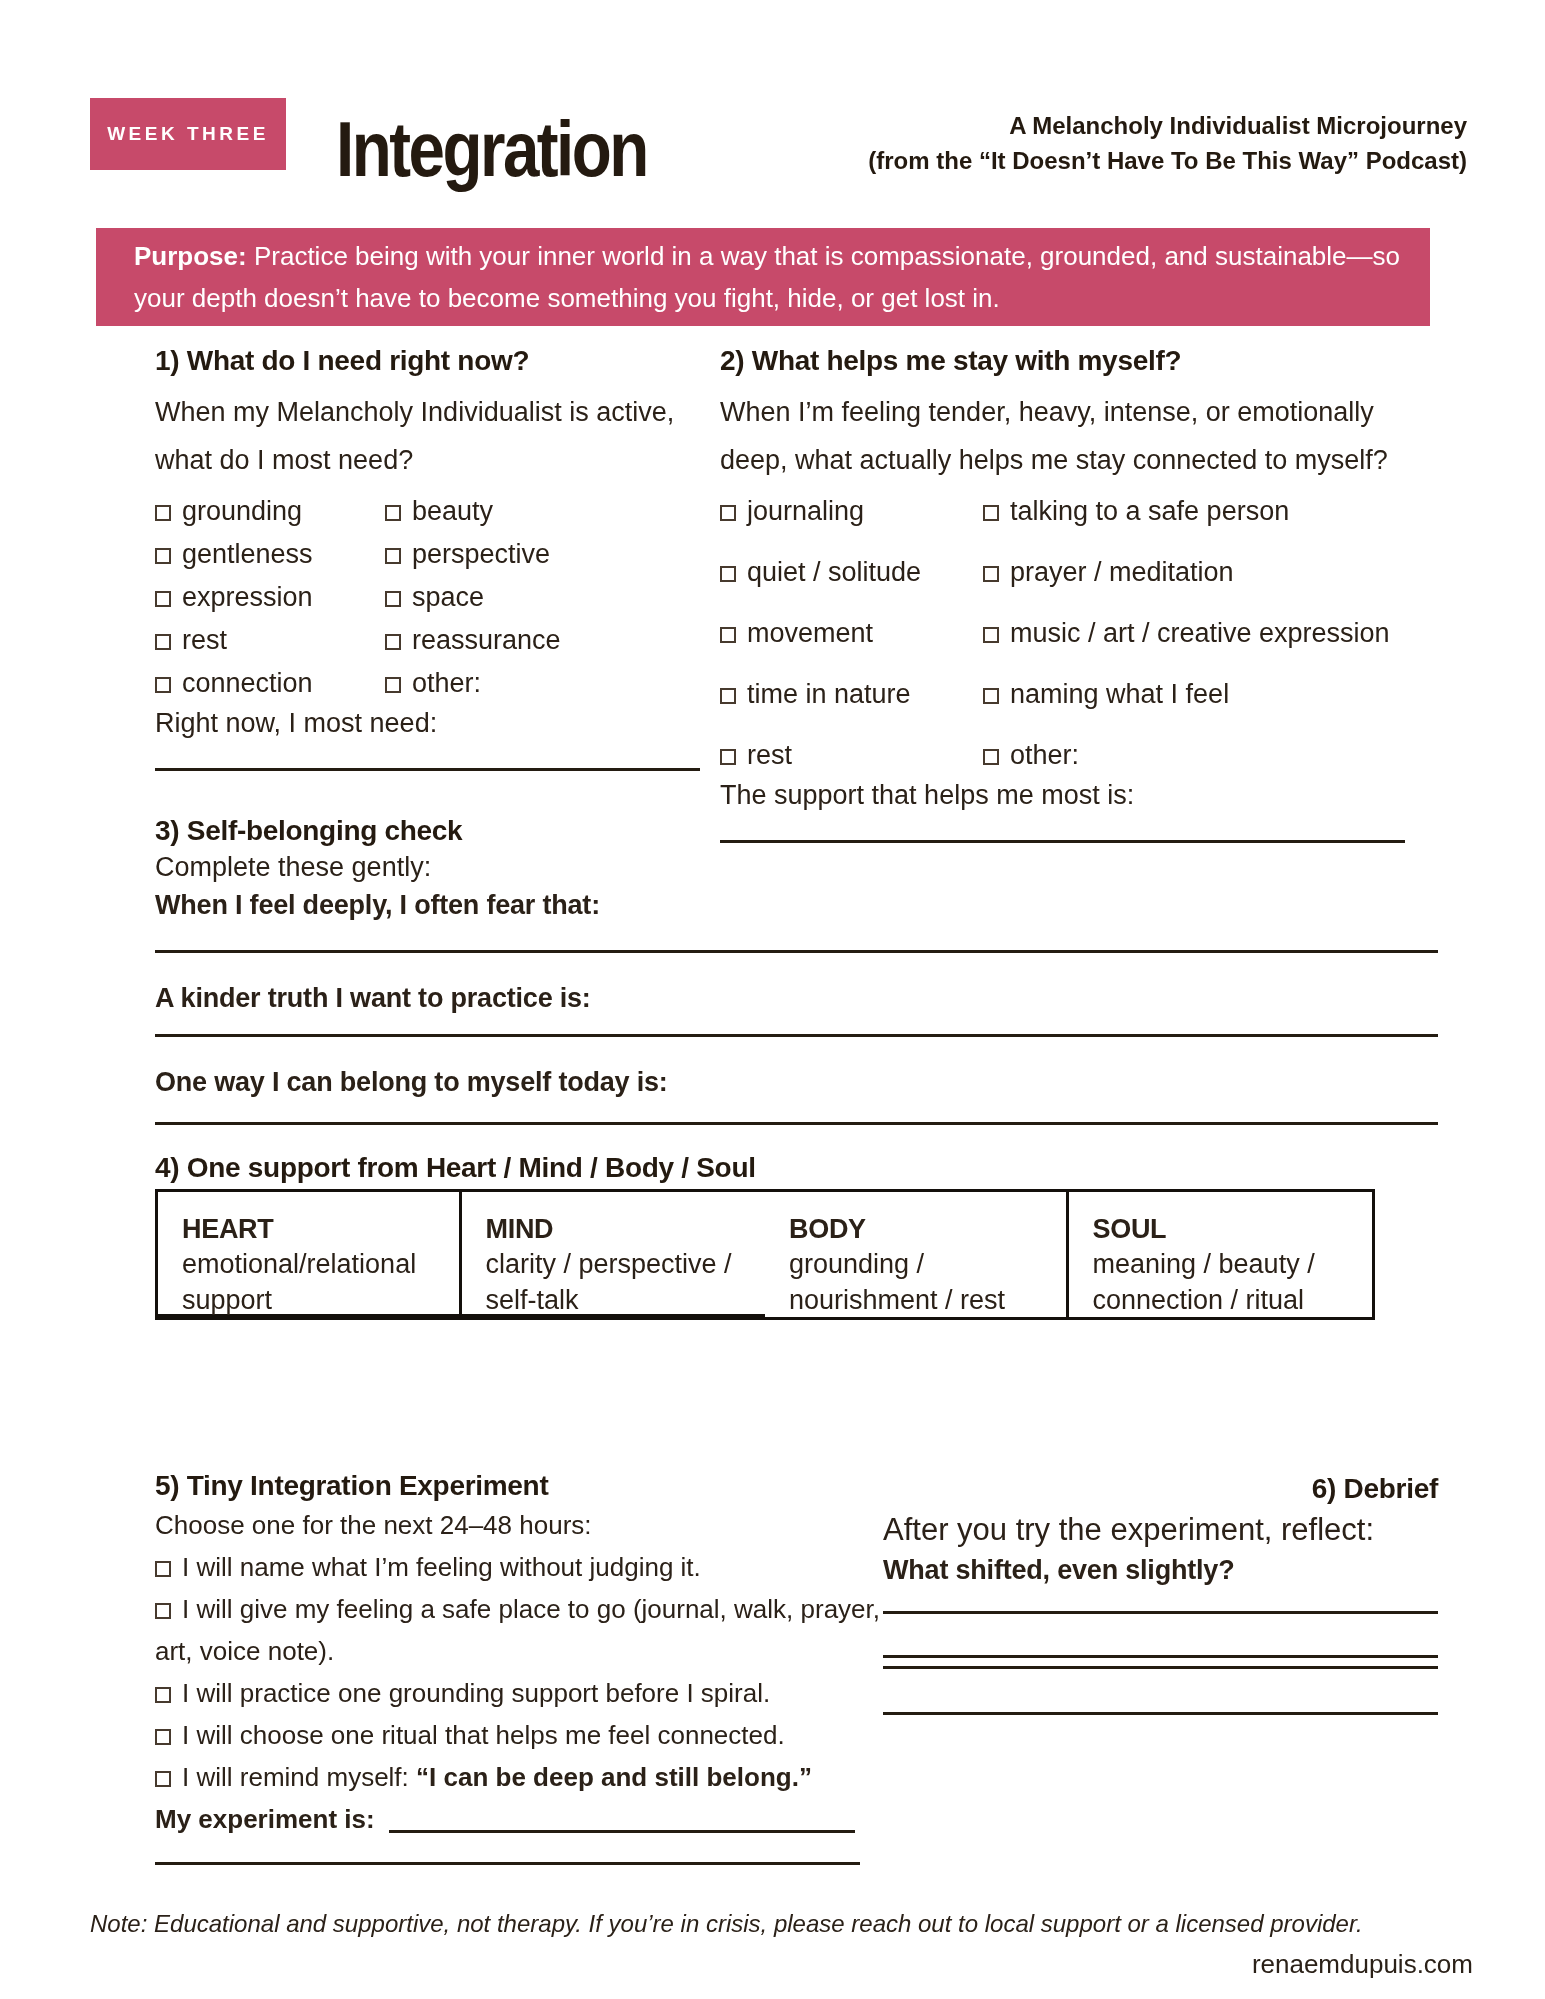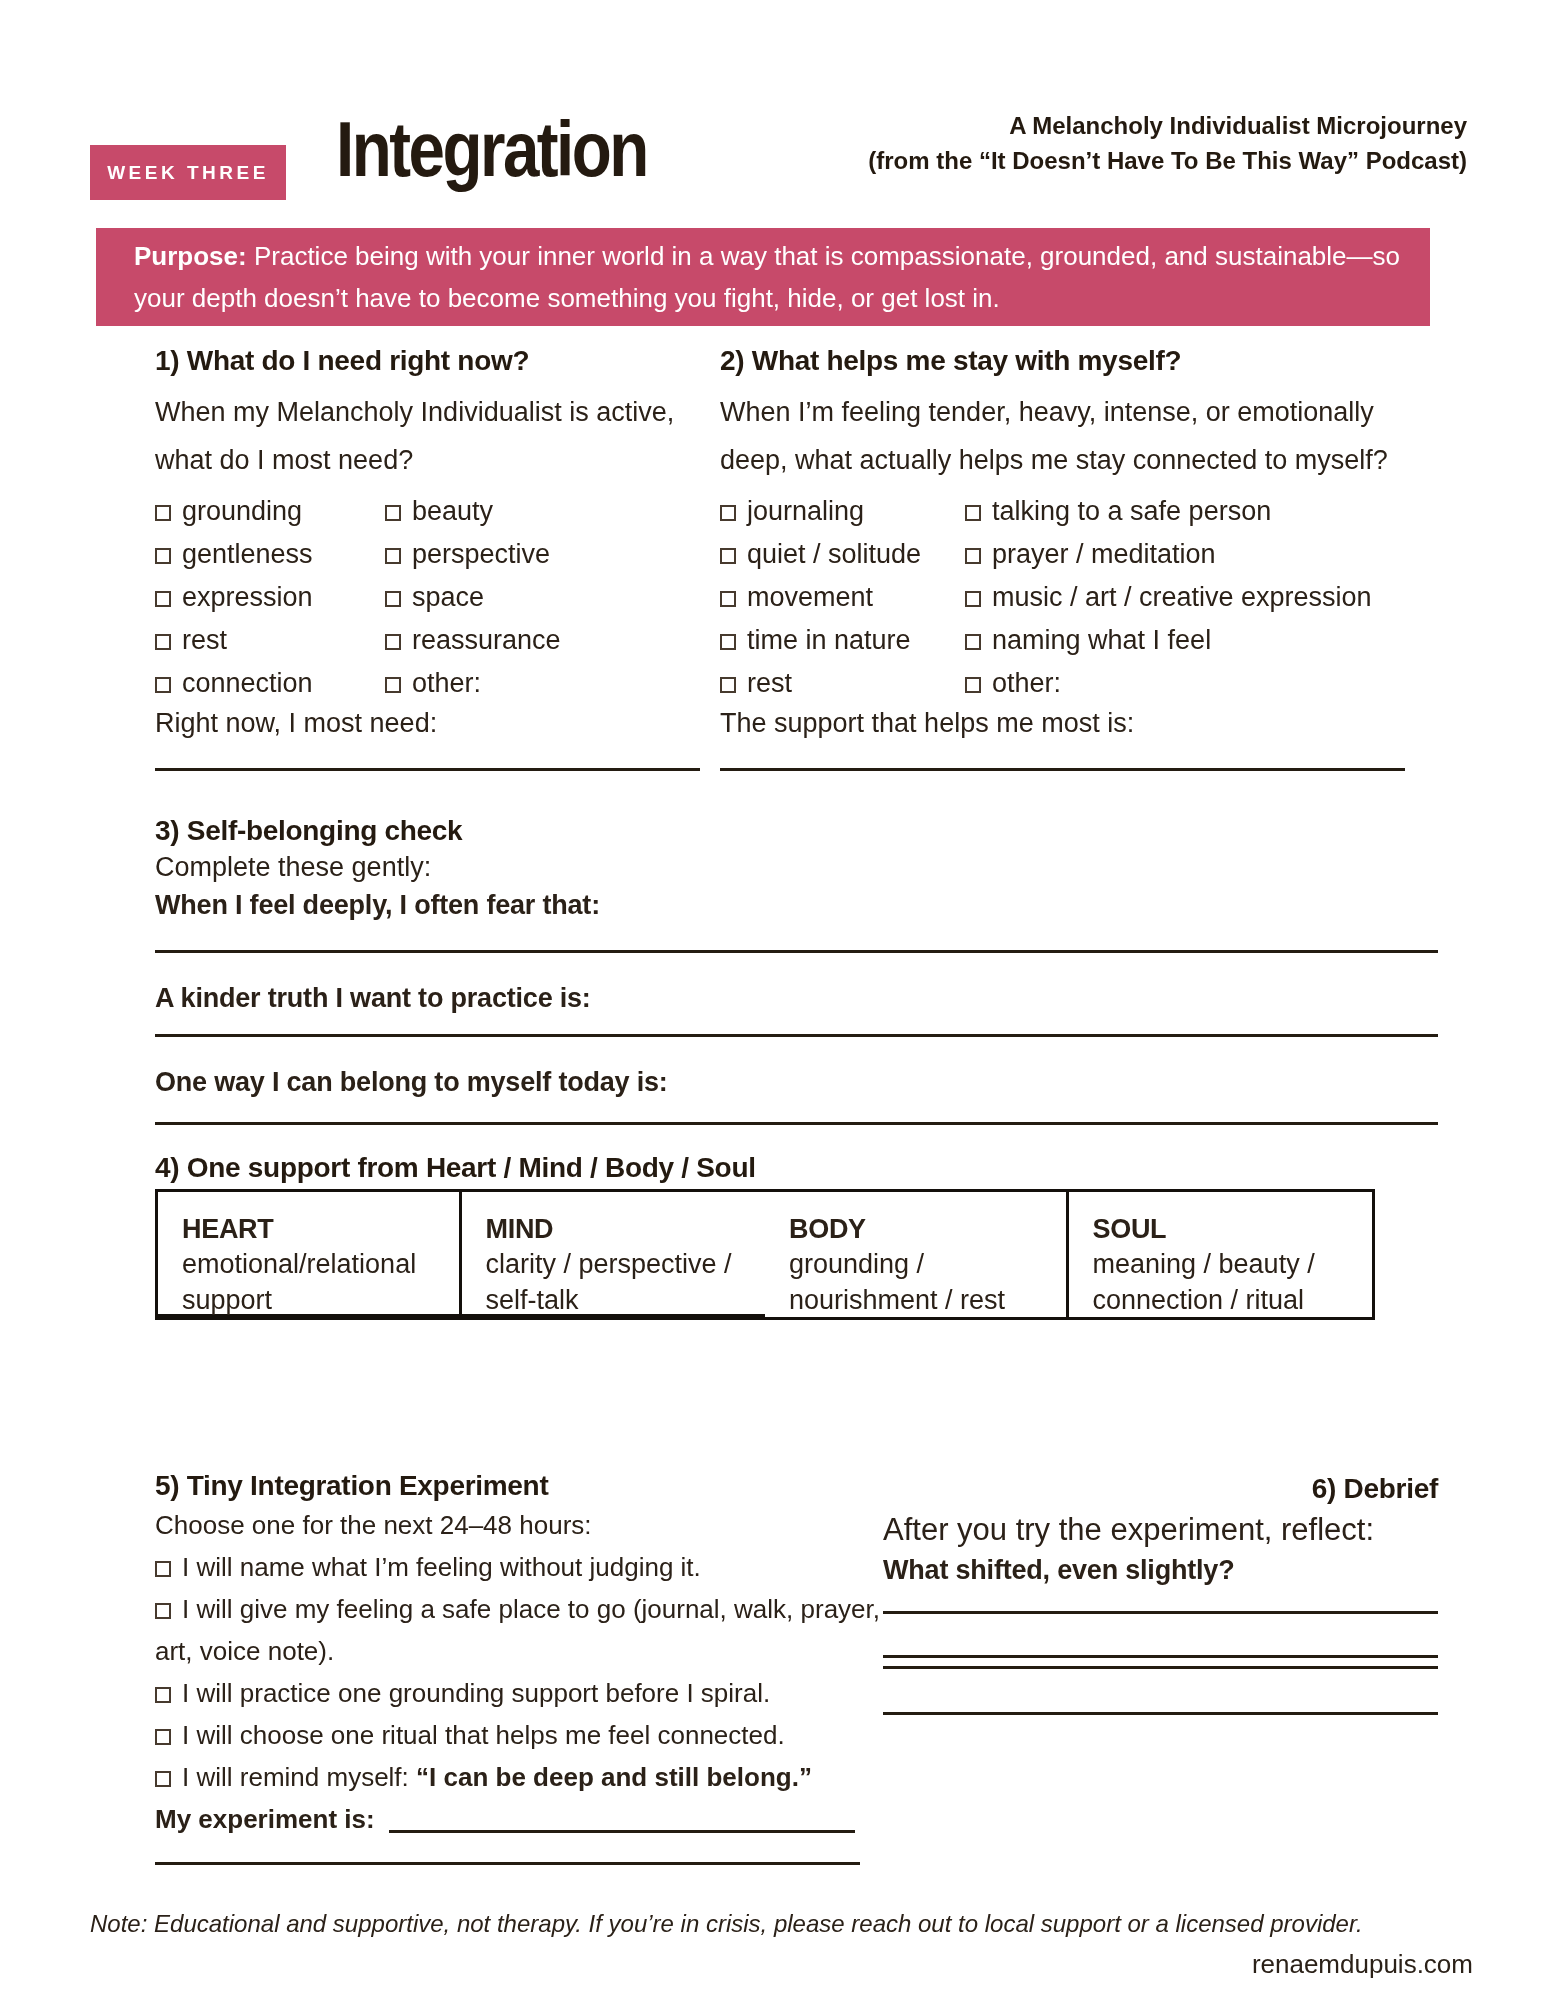--- a/index.html
+++ b/index.html
@@ -7,23 +7,23 @@
     --ink:#2b2118;
     --title-ink:#241a10;
     --line:#241c12;
     --border:#14100c;
   }
   *{margin:0;padding:0;box-sizing:border-box;}
   body{background:#ffffff;font-family:"Liberation Sans","DejaVu Sans",sans-serif;color:var(--ink);}
   .page{position:relative;width:1545px;height:1999px;background:#ffffff;overflow:hidden;}
 
   
-  .badge{position:absolute;left:90px;top:98px;width:196px;height:55px;background:var(--accent);
+  .badge{position:absolute;left:90px;top:98px;width:196px;height:72px;background:var(--accent);
          color:#ffffff;font-weight:bold;font-size:19px;letter-spacing:3.5px;
-         display:flex;align-items:center;justify-content:center;margin-top:47px;}
+         display:flex;align-items:center;justify-content:center;}
   .title{position:absolute;left:336px;top:110px;font-size:78px;font-weight:bold;line-height:1;
          letter-spacing:-3px;color:var(--title-ink);transform:scaleX(.84);transform-origin:top left;white-space:nowrap;}
   .subtitle{position:absolute;right:78px;top:108px;text-align:right;font-weight:bold;font-size:24px;line-height:35px;color:var(--title-ink);}
 
   
   .purpose{position:absolute;left:96px;top:220px;width:1334px;background:var(--accent);color:#ffffff;
            font-size:26px;line-height:42px;padding:7px 30px 7px 38px;margin-top:8px;}
   .purpose strong{font-weight:bold;}
 
   
@@ -34,21 +34,21 @@
   .wline{border-bottom:3px solid var(--line);}
 
   .cb{display:inline-block;width:16px;height:16px;border:2px solid #473a2e;margin-right:11px;vertical-align:-1px;background:#fff;}
   .opt{font-size:27px;line-height:43px;white-space:nowrap;}
 
   
   .sec1{position:absolute;left:155px;top:344px;width:520px;}
   .sec2{position:absolute;left:720px;top:344px;width:718px;}
   .optgrid{display:grid;margin-top:6px;}
   .sec1 .optgrid{grid-template-columns:230px auto;}
-  .sec2 .optgrid{grid-template-columns:245px auto;}
+  .sec2 .optgrid{grid-template-columns:245px auto;gap:18px;}
   .sec1 .prompt{margin-top:0;}
   .sec2 .prompt{margin-top:0;}
   .sec1 .wline{margin-top:27px;width:545px;}
   .sec2 .wline{margin-top:27px;width:685px;}
 
   
   .sec3{position:absolute;left:155px;top:813px;width:1283px;}
   .sec3 .h{line-height:36px;}
   .sec3 .gently{font-size:27px;line-height:36px;}
   .sec3 .bprompt{margin-top:25px;}

